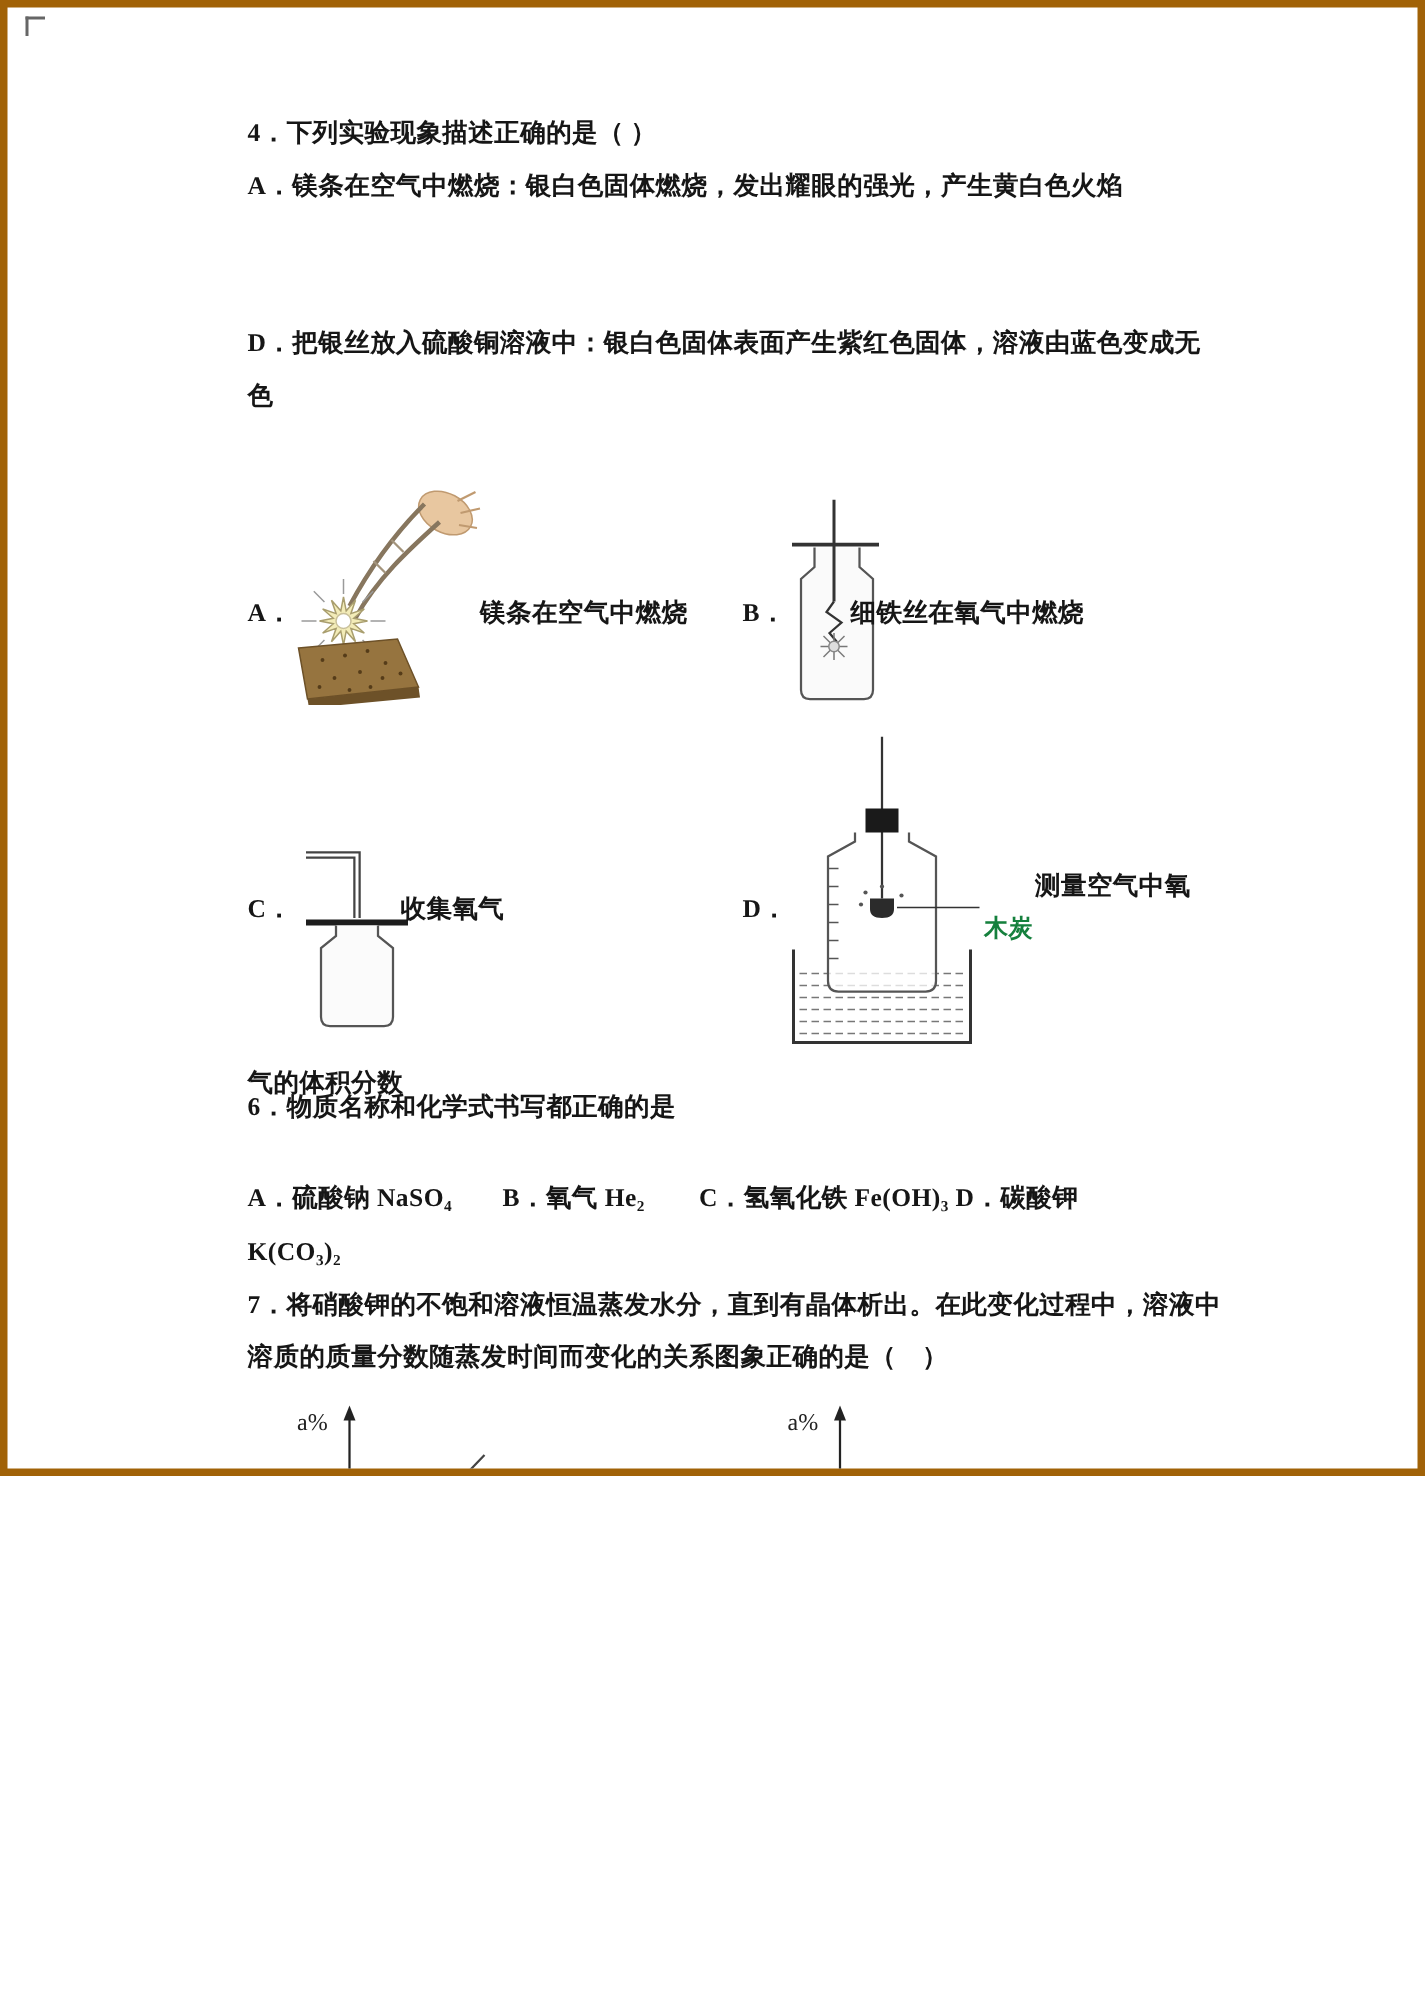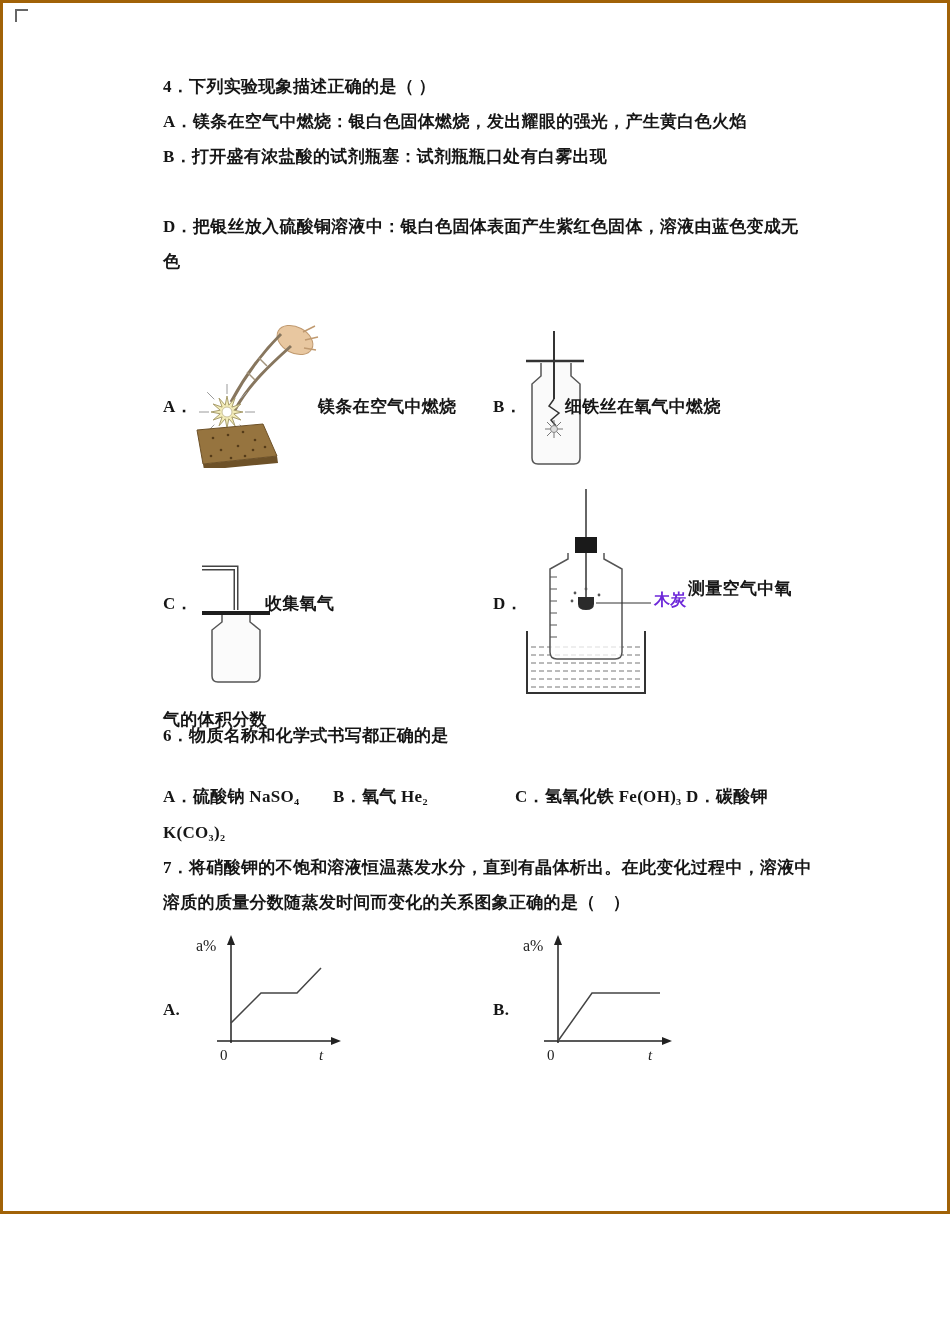--- a/index.html
+++ b/index.html
@@ -1,23 +1,23 @@
 <!DOCTYPE html>
 <html><head>
 <meta charset="utf-8">
 <style>
   html,body{margin:0;padding:0;background:#ffffff;}
   .page{
     position:relative;
-    width:950px;height:1214px;
+    width:950px;height:984px;
     background:#ffffff;
     font-family:"Liberation Serif","DejaVu Sans",serif;
     color:#161616;
     overflow:hidden;
-    border:3px solid #a16207;
+    border:5px solid #a16207;
     box-sizing:border-box;
   }
   .t{
     position:absolute;
     font-size:17px;
     font-weight:600;
     white-space:nowrap;
     letter-spacing:0.3px;
     line-height:24px;
   }
@@ -31,21 +31,20 @@
 </style>
 </head>
 <body>
 
 <div class="page">
 
   <div class="corner"></div>
 
   <div class="t" style="left:160px;top:72px;">4．下列实验现象描述正确的是（        ）</div>
   <div class="t" style="left:160px;top:107px;">A．镁条在空气中燃烧：银白色固体燃烧，发出耀眼的强光，产生黄白色火焰</div>
-  <div class="t" style="left:160px;top:142px;">B．打开盛有浓盐酸的试剂瓶塞：试剂瓶瓶口处有白雾出现</div>
   <div class="t" style="left:160px;top:212px;">D．把银丝放入硫酸铜溶液中：银白色固体表面产生紫红色固体，溶液由蓝色变成无</div>
   <div class="t" style="left:160px;top:247px;">色</div>
 
 
   <svg class="abs" style="left:180px;top:315px;" width="140" height="150" viewBox="0 0 140 150">
     <g>
       <ellipse cx="112" cy="22" rx="19" ry="13" fill="#e8c7a0" stroke="#c09a70" stroke-width="1" transform="rotate(28 112 22)"></ellipse>
       <path d="M120,14 l12,-6 M122,22 l13,-3 M121,30 l12,2" stroke="#c09a70" stroke-width="1.5" fill="none"></path>
       <path d="M98,16 C80,34 62,58 48,84" stroke="#87765e" stroke-width="3" fill="none"></path>
       <path d="M108,28 C88,46 66,66 52,92" stroke="#87765e" stroke-width="3" fill="none"></path>
@@ -126,28 +125,28 @@
     <g>
       <path d="M55,108 h16 v7 q0,6 -8,6 q-8,0 -8,-6 z" fill="#2b2b2b"></path>
       <circle cx="52" cy="104" r="1.4" fill="#555"></circle>
       <circle cx="76" cy="106" r="1.4" fill="#555"></circle>
       <circle cx="63" cy="100" r="1.4" fill="#555"></circle>
       <circle cx="49" cy="112" r="1.4" fill="#555"></circle>
     </g>
     <line x1="73" y1="114" x2="128" y2="114" stroke="#333" stroke-width="1"></line>
   </svg>
   <div class="t" style="left:490px;top:589px;">D．</div>
-  <div class="t small" style="left:651px;top:585px;color:#6d28d9;">木炭</div>
+  <div class="t small" style="left:651px;top:603px;color:#15803d;">木炭</div>
   <div class="t" style="left:685px;top:574px;">测量空气中氧</div>
   <div class="t" style="left:160px;top:705px;">气的体积分数</div>
 
   <div class="t" style="left:160px;top:721px;">6．物质名称和化学式书写都正确的是</div>
   <div class="t" style="left:160px;top:782px;">A．硫酸钠 NaSO₄</div>
   <div class="t" style="left:330px;top:782px;">B．氧气 He₂</div>
-  <div class="t" style="left:512px;top:782px;">C．氢氧化铁 Fe(OH)₃ D．碳酸钾</div>
+  <div class="t" style="left:461px;top:782px;">C．氢氧化铁 Fe(OH)₃ D．碳酸钾</div>
   <div class="t" style="left:160px;top:818px;">K(CO₃)₂</div>
 
   <div class="t" style="left:160px;top:853px;">7．将硝酸钾的不饱和溶液恒温蒸发水分，直到有晶体析出。在此变化过程中，溶液中</div>
   <div class="t" style="left:160px;top:888px;">溶质的质量分数随蒸发时间而变化的关系图象正确的是（　）</div>
 
   <div class="t" style="left:160px;top:995px;">A.</div>
   <svg class="abs" style="left:190px;top:928px;" width="150" height="135" viewBox="0 0 150 135">
     <line x1="38" y1="112" x2="38" y2="10" stroke="#222" stroke-width="1.5"></line>
     <polygon points="34,14 38,4 42,14" fill="#222"></polygon>
     <line x1="24" y1="110" x2="140" y2="110" stroke="#222" stroke-width="1.5"></line>

